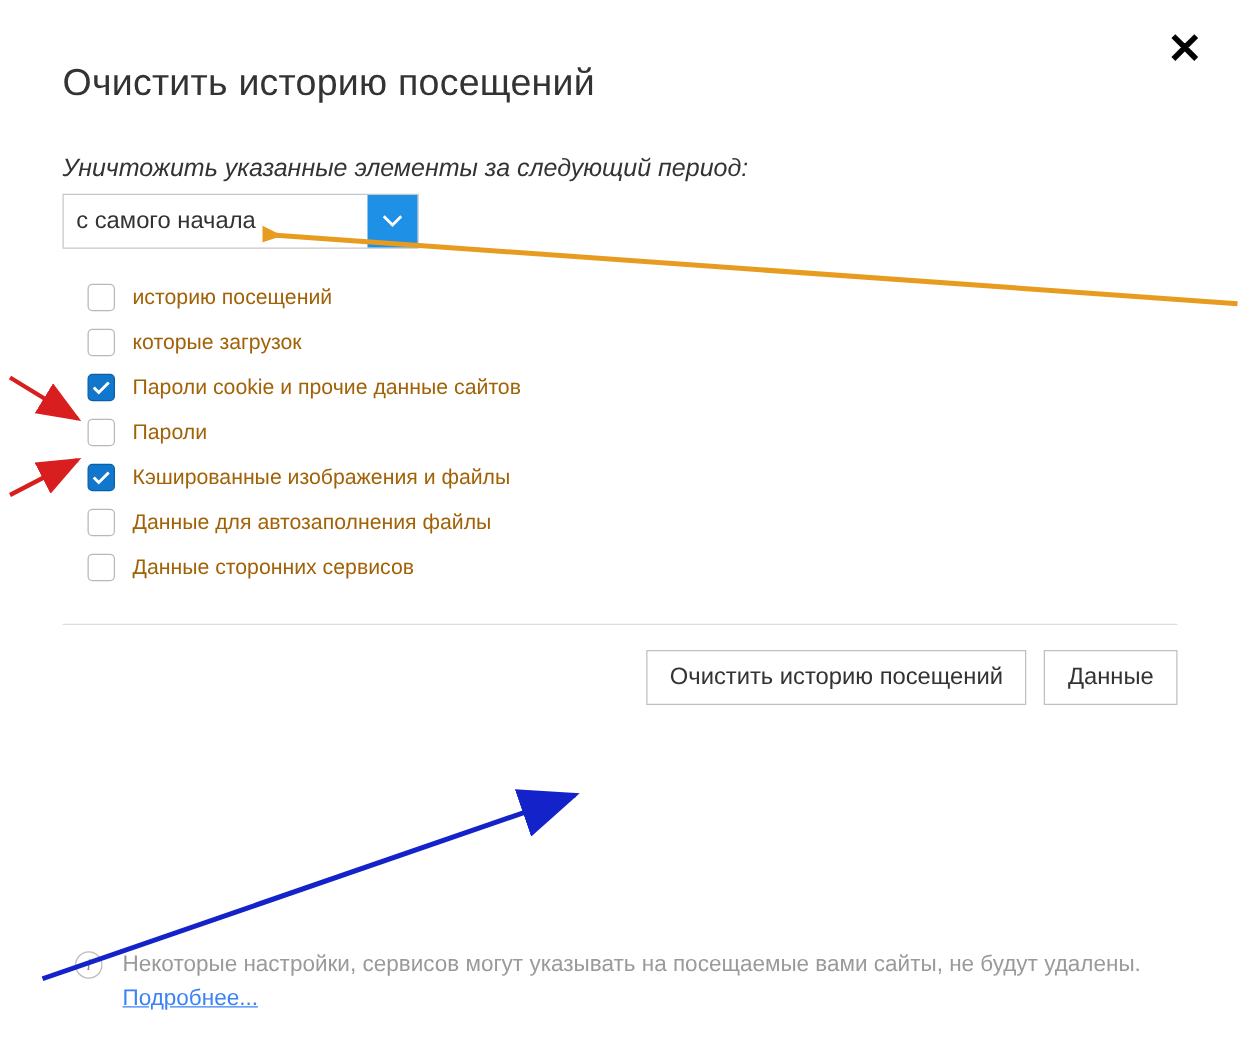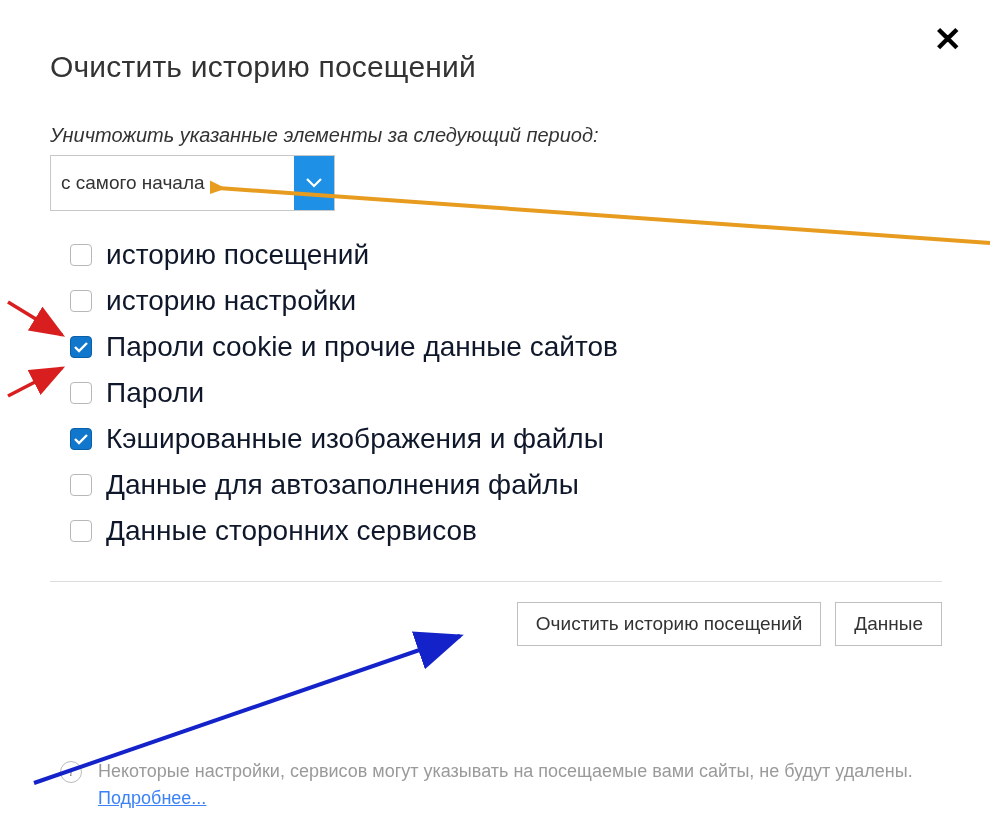--- a/index.html
+++ b/index.html
@@ -39,21 +39,21 @@
   .period-label {
     font-size: 20px;
     color: #333;
     margin-bottom: 8px;
     font-style: italic;
   }
   .period-select {
     display: inline-flex;
     align-items: stretch;
     border: 1px solid #c7c7c7;
-    height: 56px;
+    height: 44px;
     min-width: 285px;
     cursor: pointer;
     font-size: 19px;
     margin-bottom: 28px;
   }
   .period-select-text {
     flex: 1;
     padding: 6px 12px 6px 10px;
     display: flex;
     align-items: center;
@@ -89,22 +89,22 @@
     cursor: pointer;
     flex-shrink: 0;
   }
   .chk.checked {
     background: #1177cc;
     border-color: #0a5fa6;
   }
   .chk.checked svg { display: block; }
   .chk svg { display: none; }
   .option-label {
-    font-size: 28px;
-    color: #0f172a;
+    font-size: 17px;
+    color: #a16207;
   }
   .separator {
     border: none;
     border-top: 1px solid #ddd;
     margin: 34px 0 20px 0;
   }
   .action-row {
     display: flex;
     justify-content: flex-end;
     gap: 14px;
@@ -178,21 +178,21 @@
     </div>
   </div>
 
   <div class="options">
     <div class="option-row">
       <div class="chk"></div>
       <span class="option-label">историю посещений</span>
     </div>
     <div class="option-row">
       <div class="chk"></div>
-      <span class="option-label">историю настройки</span>
+      <span class="option-label">которые загрузок</span>
     </div>
     <div class="option-row">
       <div class="chk checked">
           <svg width="14" height="11" viewBox="0 0 14 11">
             <path d="M1 5 L5 9 L13 1" stroke="#fff" stroke-width="2.4" fill="none"></path>
           </svg>
         </div>
       <span class="option-label">Пароли cookie и прочие данные сайтов</span>
     </div>
     <div class="option-row">

